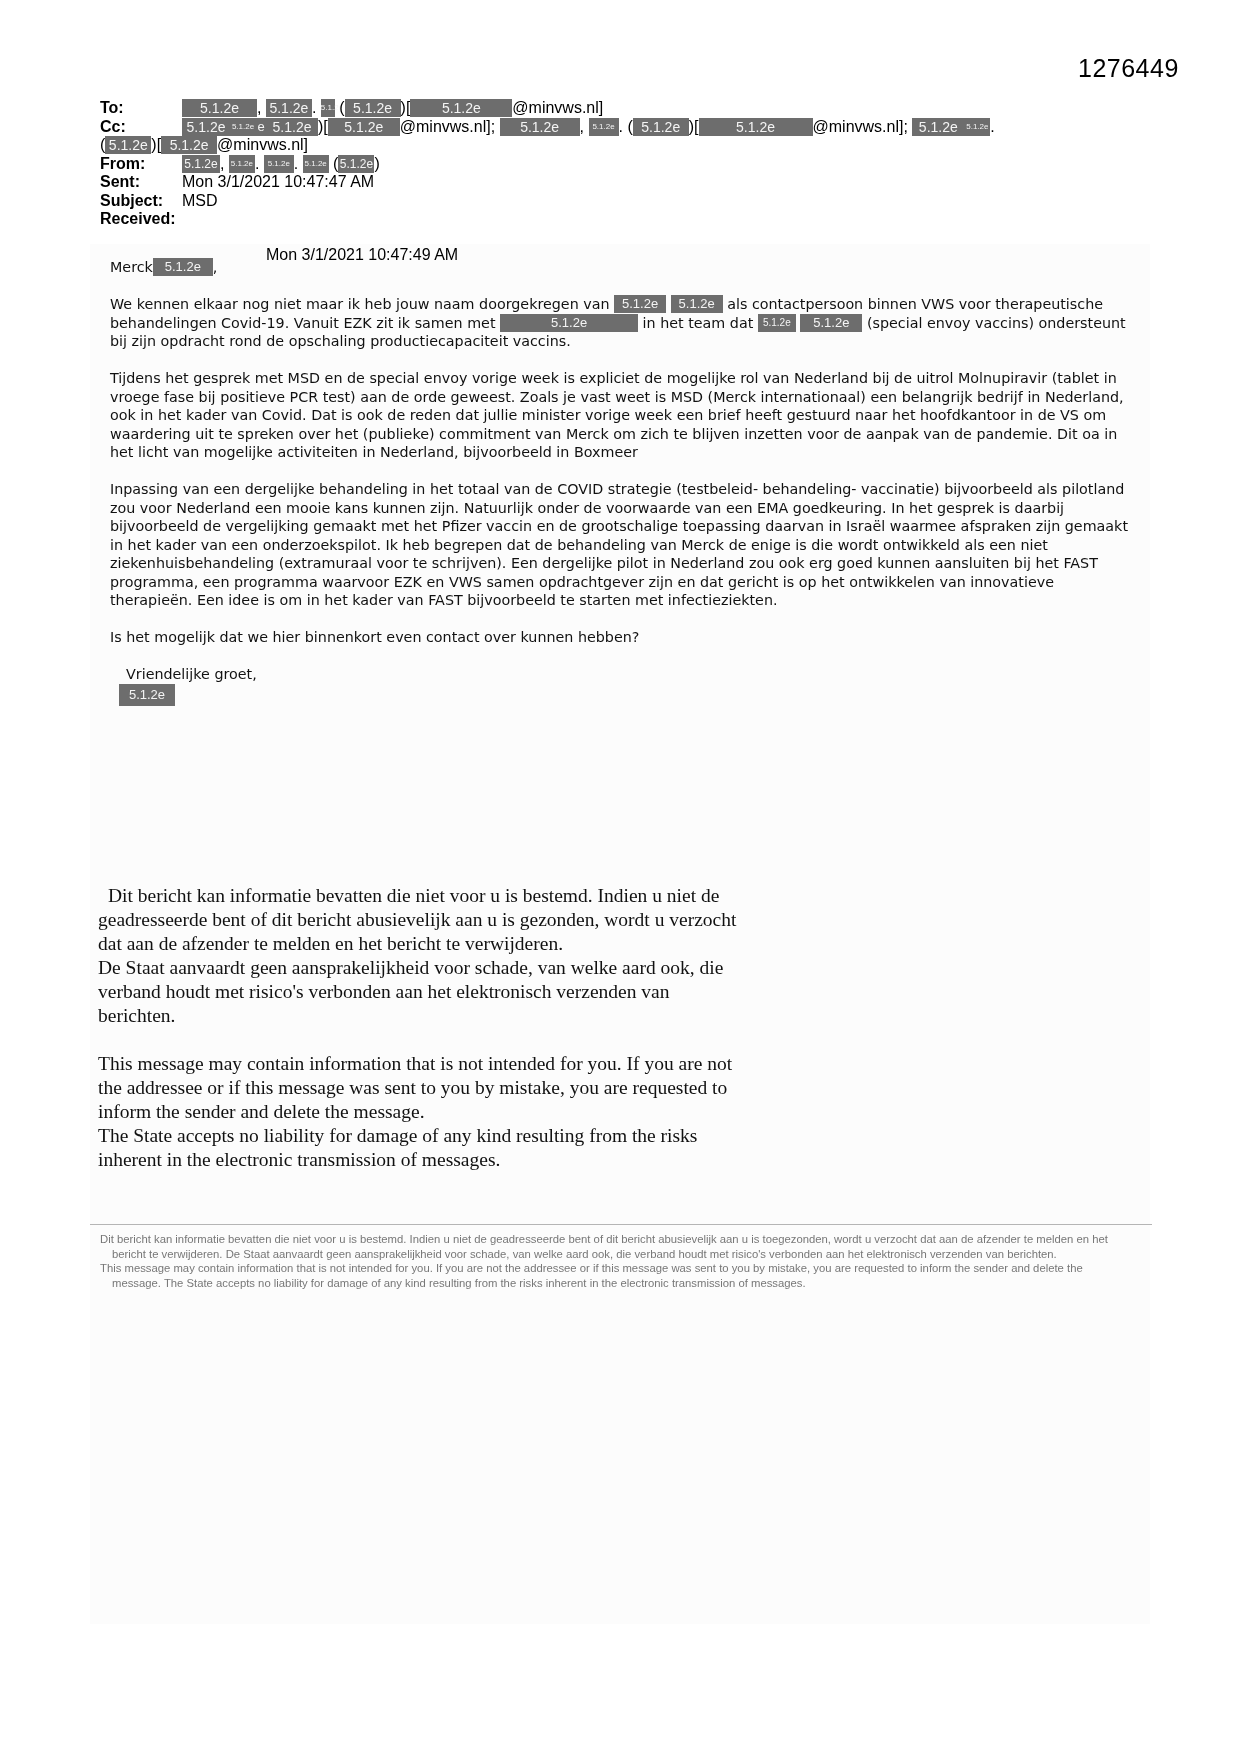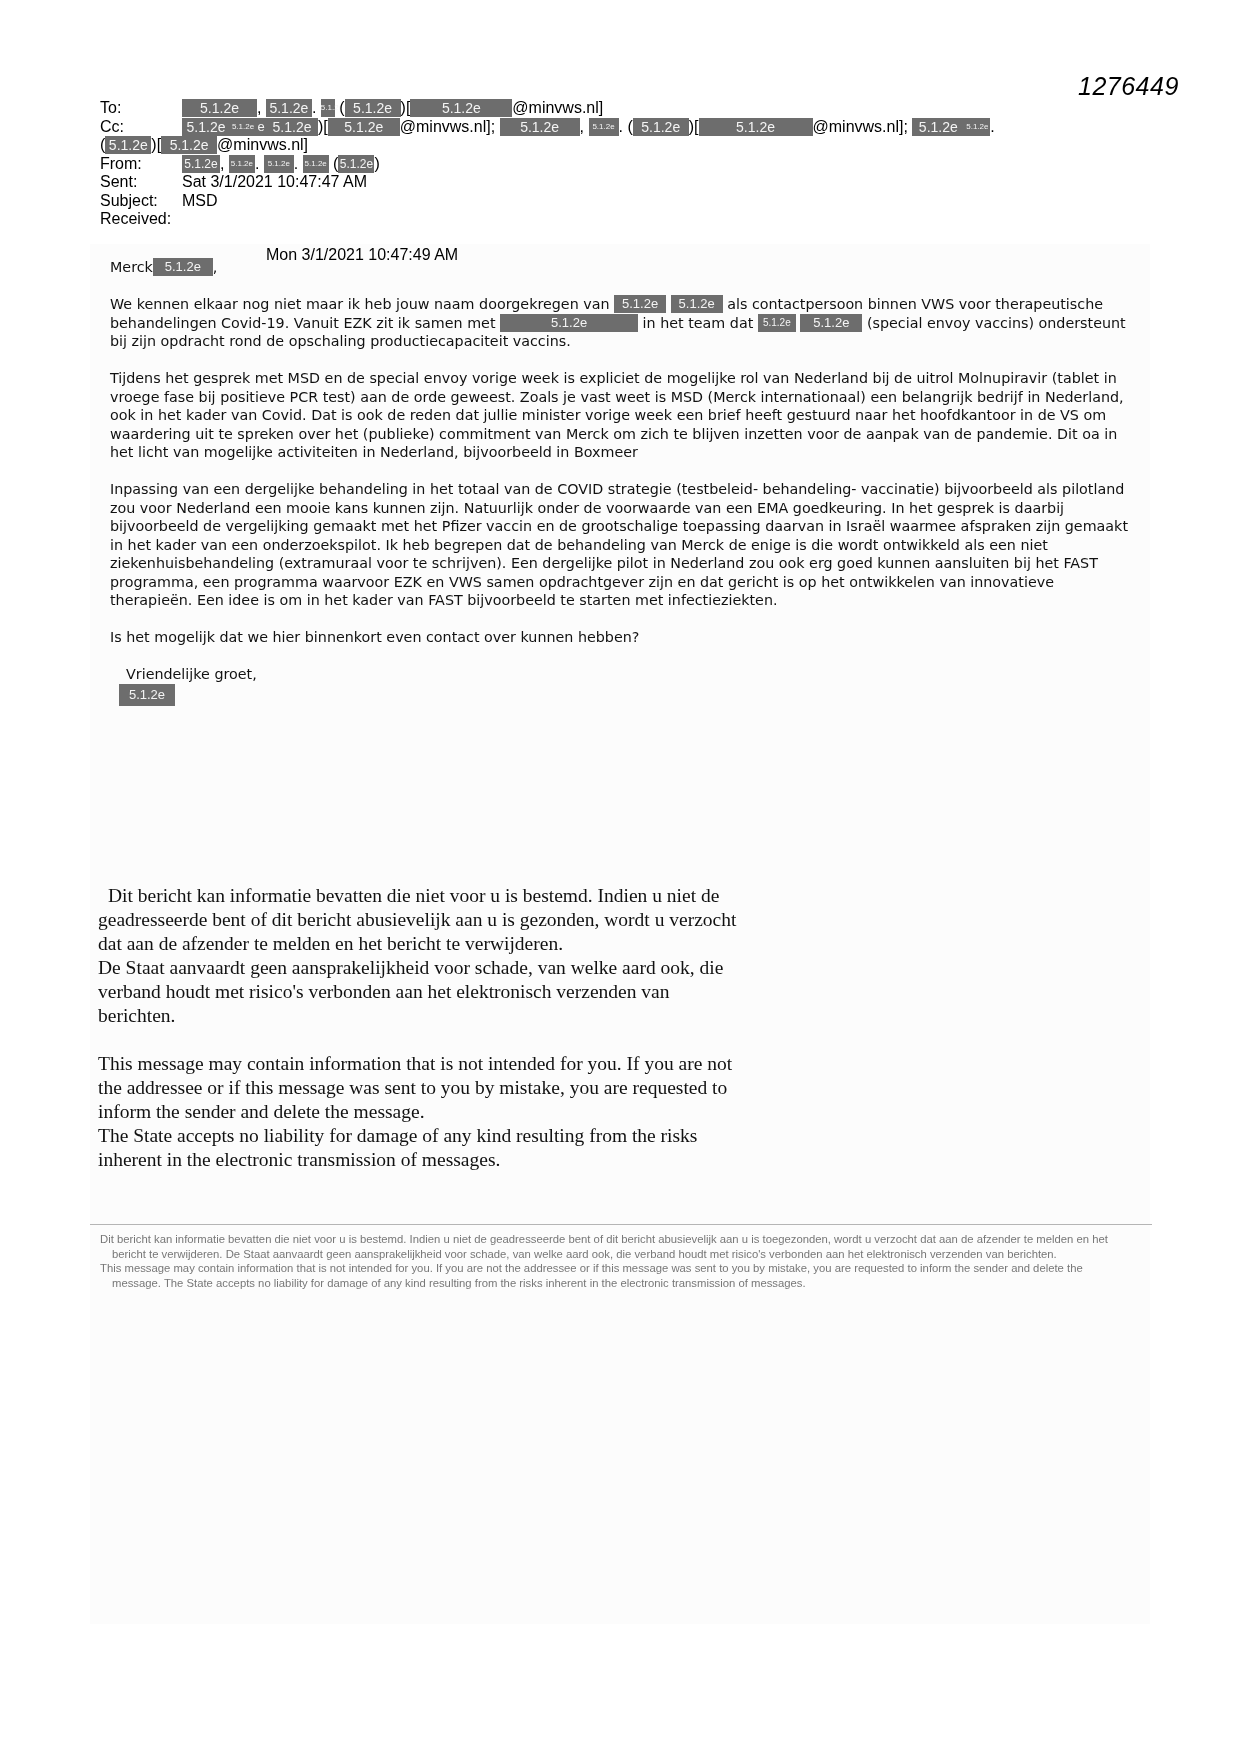--- a/index.html
+++ b/index.html
@@ -1,33 +1,33 @@
 <!DOCTYPE html>
 <html><head>
 <meta charset="utf-8">
 <style>
   html, body { margin: 0; padding: 0; }
   body {
     width: 1241px; height: 1754px; background: #ffffff; position: relative;
     font-family: "Liberation Sans", sans-serif; color: #000; overflow: hidden;
   }
   .docnum {
-    position: absolute; left: 1078px; top: 72px; font-size: 25px;
-    font-family: "Liberation Sans", sans-serif; letter-spacing: 0.5px; font-style: italic;
+    position: absolute; left: 1078px; top: 54px; font-size: 25px;
+    font-family: "Liberation Sans", sans-serif; letter-spacing: 0.5px;
   }
   .pagebg {
     position: absolute; left: 90px; top: 244px; width: 1060px; height: 1380px;
     background: #fcfcfc;
   }
   .header {
     position: absolute; left: 100px; top: 99px; width: 1000px;
     font-size: 16px; line-height: 18.5px;
   }
   .hrow { position: relative; height: 18.5px; white-space: nowrap; }
-  .hlabel { position: absolute; left: 0; font-weight: normal; }
+  .hlabel { position: absolute; left: 0; font-weight: bold; }
   .hval { position: absolute; left: 82px; }
   .hval.recv { left: 166px; margin-top: 36px; }
   .red {
     display: inline-block; background: #6d6d6d; color: #f4f4f4;
     text-align: center; line-height: 18px; height: 18px; vertical-align: top;
     font-size: 14px;
   }
   .red.sm { font-size: 8px; }
   .body-text {
     position: absolute; left: 110px; top: 258px; width: 1030px;
@@ -77,21 +77,21 @@
     </span>
   </div>
   <div class="hrow">
     <span class="hlabel">From:</span>
     <span class="hval">
       <span class="red" style="width:38px;font-size:12px">5.1.2e</span><span>, </span><span class="red sm" style="width:26px">5.1.2e</span><span>. </span><span class="red sm" style="width:30px">5.1.2e</span><span>. </span><span class="red sm" style="width:26px">5.1.2e</span><span> (</span><span class="red" style="width:36px;font-size:12px">5.1.2e</span><span>)</span>
     </span>
   </div>
   <div class="hrow">
     <span class="hlabel">Sent:</span>
-    <span class="hval">Sat 3/1/2021 10:47:47 AM</span>
+    <span class="hval">Mon 3/1/2021 10:47:47 AM</span>
   </div>
   <div class="hrow">
     <span class="hlabel">Subject:</span>
     <span class="hval">MSD</span>
   </div>
   <div class="hrow">
     <span class="hlabel">Received:</span>
     <span class="hval recv">Mon 3/1/2021 10:47:49 AM</span>
   </div>
 </div>

